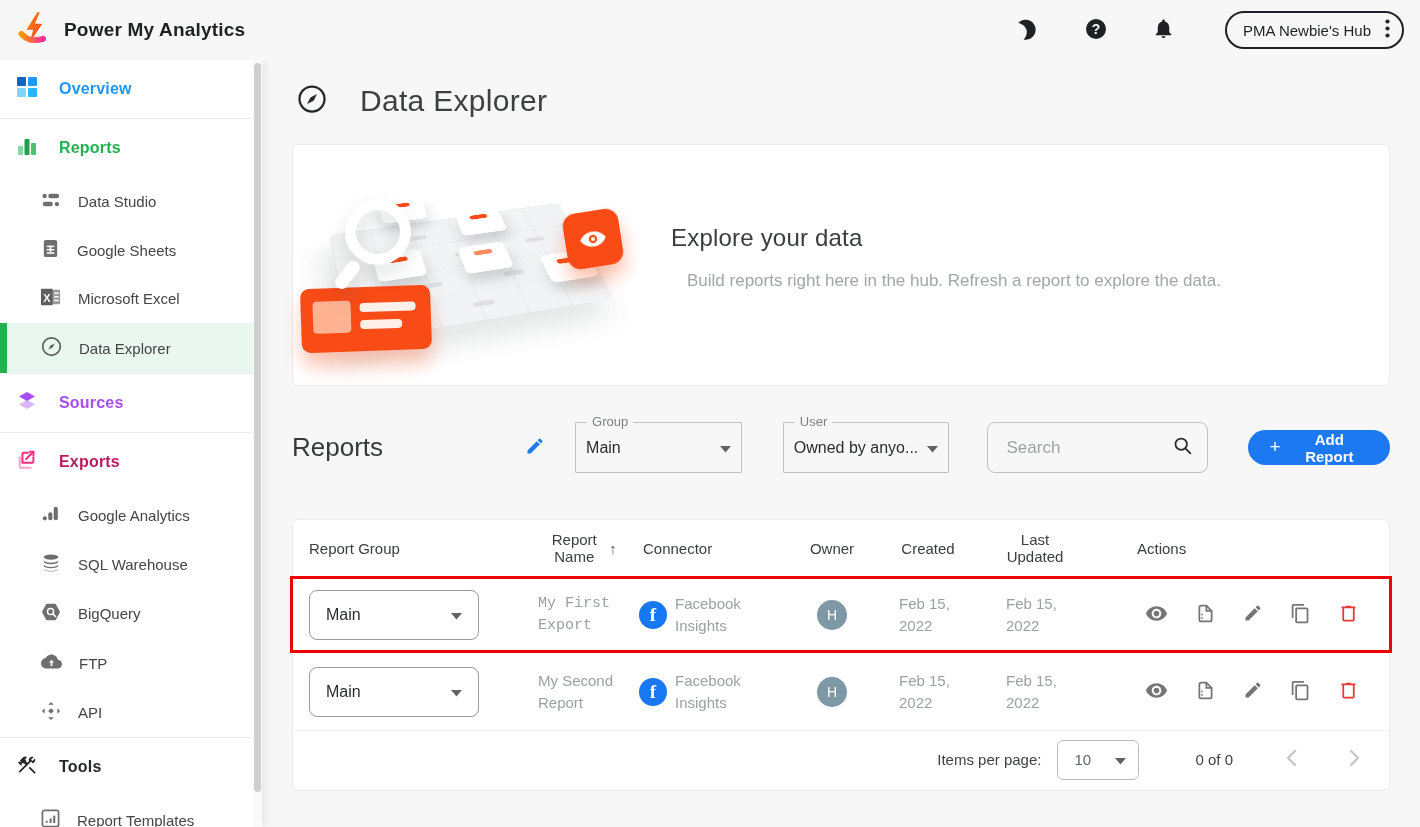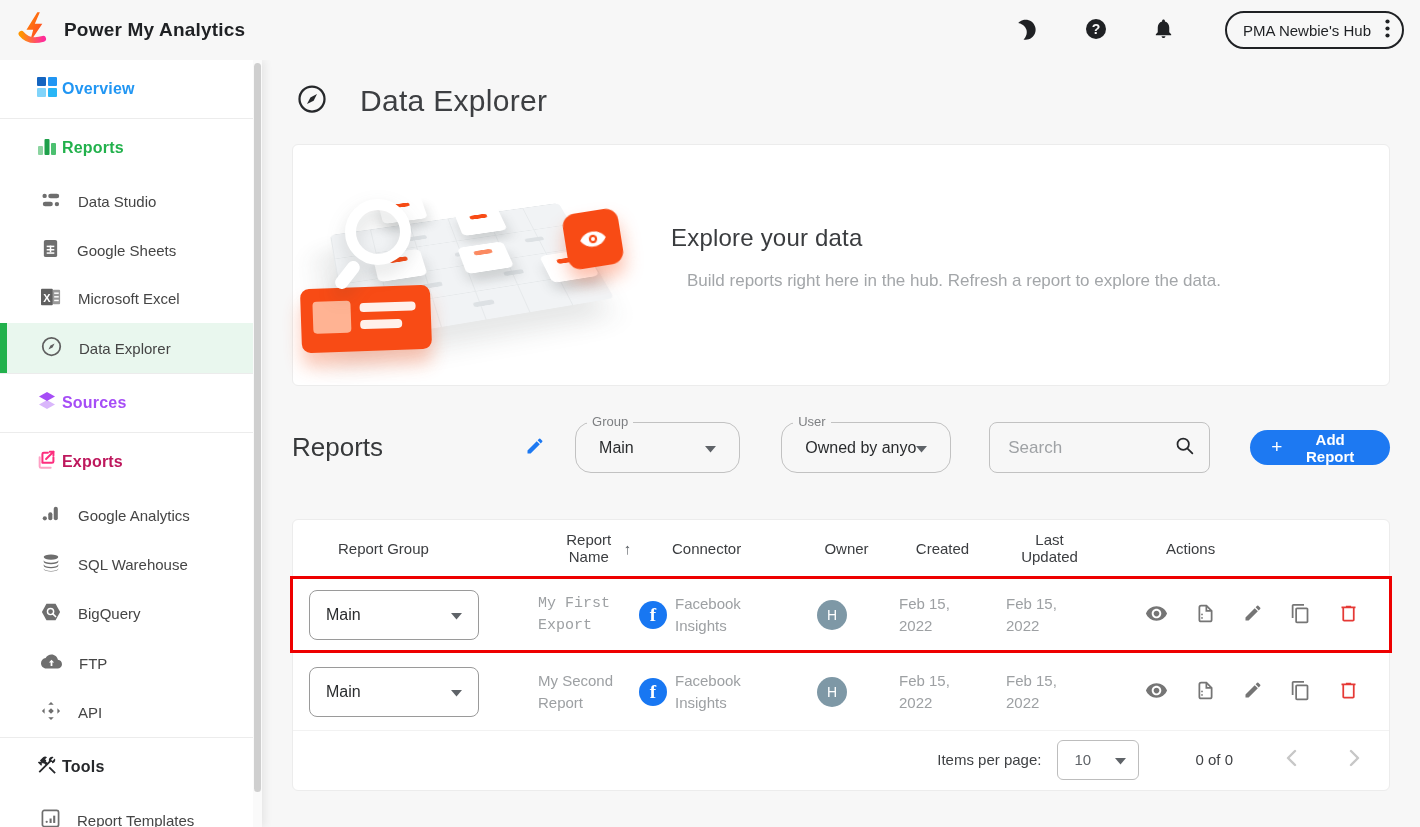--- a/index.html
+++ b/index.html
@@ -15,21 +15,21 @@
   .brand-title { font-size:19px; font-weight:700; color:#1f2124; letter-spacing:.2px; }
   .topbar-right { margin-left:auto; display:flex; align-items:center; gap:44px; }
   .icon-btn { background:none; border:none; padding:0; cursor:pointer; display:flex; align-items:center; }
   .account-pill { display:flex; align-items:center; gap:14px; border:2px solid #1f2124; border-radius:20px; height:38px; padding:0 12px 0 16px; background:transparent; font-size:15px; font-weight:500; color:#1f2124; cursor:pointer; margin-left:6px; font-family:inherit; }
 
   
   .app { display:flex; height:767px; }
   .sidebar { width:262px; background:#fff; position:relative; box-shadow:3px 0 8px rgba(0,0,0,.07); flex:none; z-index:5; }
   .sb-scroll-track { position:absolute; top:0; right:0; width:9px; height:100%; background:#fafafa; }
   .sb-scroll-thumb { position:absolute; top:3px; right:1px; width:7px; height:95%; background:#cfcfcf; border-radius:4px; }
-  .nav-top { display:flex; align-items:center; gap:4px; padding:16px 36px; font-size:16px; font-weight:700; cursor:pointer; }
+  .nav-top { display:flex; align-items:center; gap:21px; padding:16px 16px; font-size:16px; font-weight:700; cursor:pointer; }
   .nav-top .lbl { letter-spacing:.2px; }
   .c-blue  { color:#2196f3; }
   .c-green { color:#22b14c; }
   .c-purple{ color:#a64df6; }
   .c-pink  { color:#be185d; }
   .c-dark  { color:#26282b; }
   .nav-sub { display:flex; align-items:center; gap:17px; padding:13px 20px 13px 41px; font-size:15px; color:#454545; cursor:pointer; position:relative; }
   .nav-sub.active { background:#e9f7ee; }
   .nav-sub.active::before { content:""; position:absolute; left:0; top:0; bottom:0; width:7px; background:#22b14c; }
   .sb-divider { height:1px; background:#ececec; }
@@ -66,37 +66,37 @@
   .mag { position:absolute; left:52px; top:44px; filter:drop-shadow(0 9px 9px rgba(60,64,67,.18)); }
   .mag-circle { width:66px; height:66px; border:11px solid #fff; border-radius:50%; }
   .mag-handle { position:absolute; left:-4px; top:60px; width:13px; height:32px; background:#fff; border-radius:7px; transform:rotate(38deg); }
   .hero-text h2 { margin:0 0 19px; font-size:24px; font-weight:500; color:#3a3c3f; letter-spacing:.2px; }
   .hero-text p { margin:16px; font-size:17px; color:#a3a6a9; }
 
   
   .filters { display:flex; align-items:center; margin-bottom:46px; }
   .section-title { font-size:26px; font-weight:400; color:#37393b; }
   .edit-reports { margin-left:142px; background:none; border:none; padding:0; cursor:pointer; display:flex; }
-  .outlined { position:relative; border:1px solid #c2c2c2; border-radius:16px; height:51px; width:170px;
-              display:flex; align-items:center; padding:0 23px; cursor:pointer; background:transparent; }
+  .outlined { position:relative; border:1px solid #c2c2c2; border-radius:1px; height:51px; width:170px;
+              display:flex; align-items:center; padding:0 10px; cursor:pointer; background:transparent; }
   .outlined .notch { position:absolute; top:-9px; left:11px; background:#f7f7f7; padding:0 5px; font-size:13px; color:#7d7f82; }
   .outlined .value { flex:1; font-size:16px; color:#2a2c2e; white-space:nowrap; overflow:hidden; }
   .ml30{margin-left:30px;} .ml41{margin-left:41px;} .ml38{margin-left:38px;} .ml40{margin-left:40px;}
   .search-box { border:1px solid #c2c2c2; border-radius:8px; height:51px; width:221px; display:flex; align-items:center; padding:0 14px 0 16px; }
   .search-box input { flex:1; border:none; outline:none; background:transparent; font-size:17px; color:#0c4a6e; font-family:inherit; min-width:0; }
   .search-box input::placeholder { color:#9fa2a5; }
   .add-btn { height:35px; border:none; border-radius:18px; background:#1d79f2; color:#fff; display:flex; align-items:center;
              gap:9px; padding:0 21px; font-size:15px; font-weight:700; cursor:pointer; font-family:inherit; }
   .add-btn .plus { font-size:19px; font-weight:400; line-height:1; margin-top:-2px; }
 
   
   .table-card { position:relative; padding-bottom:2px; }
   .t-grid { display:grid; grid-template-columns:212px 118px 150px 86px 106px 108px 1fr; align-items:center; padding:0 16px; }
   .t-head { height:56px; font-size:15px; font-weight:500; color:#3b3d40; }
-  .th { display:flex; align-items:center;margin-left:29px; }
+  .th { display:flex; align-items:center; }
   .th.center { justify-content:center; text-align:center; }
   .th-name span.txt { width:62px; text-align:center; }
   .th-upd span.txt { width:72px; text-align:center; }
   .th-actions { padding-left:48px; }
   .sort-arrow { color:#5f6368; font-size:15px; margin-left:4px; }
   .t-row { height:77px; }
   .row-select { width:170px; height:50px; border:1px solid #9a9a9a; border-radius:8px; background:#fff; display:flex;
                 align-items:center; padding:0 16px; cursor:pointer; }
   .row-select .value { flex:1; font-size:16px; color:#2a2c2e; }
   .cell-gray { font-size:15px; color:#9da0a3; line-height:1.45; }

